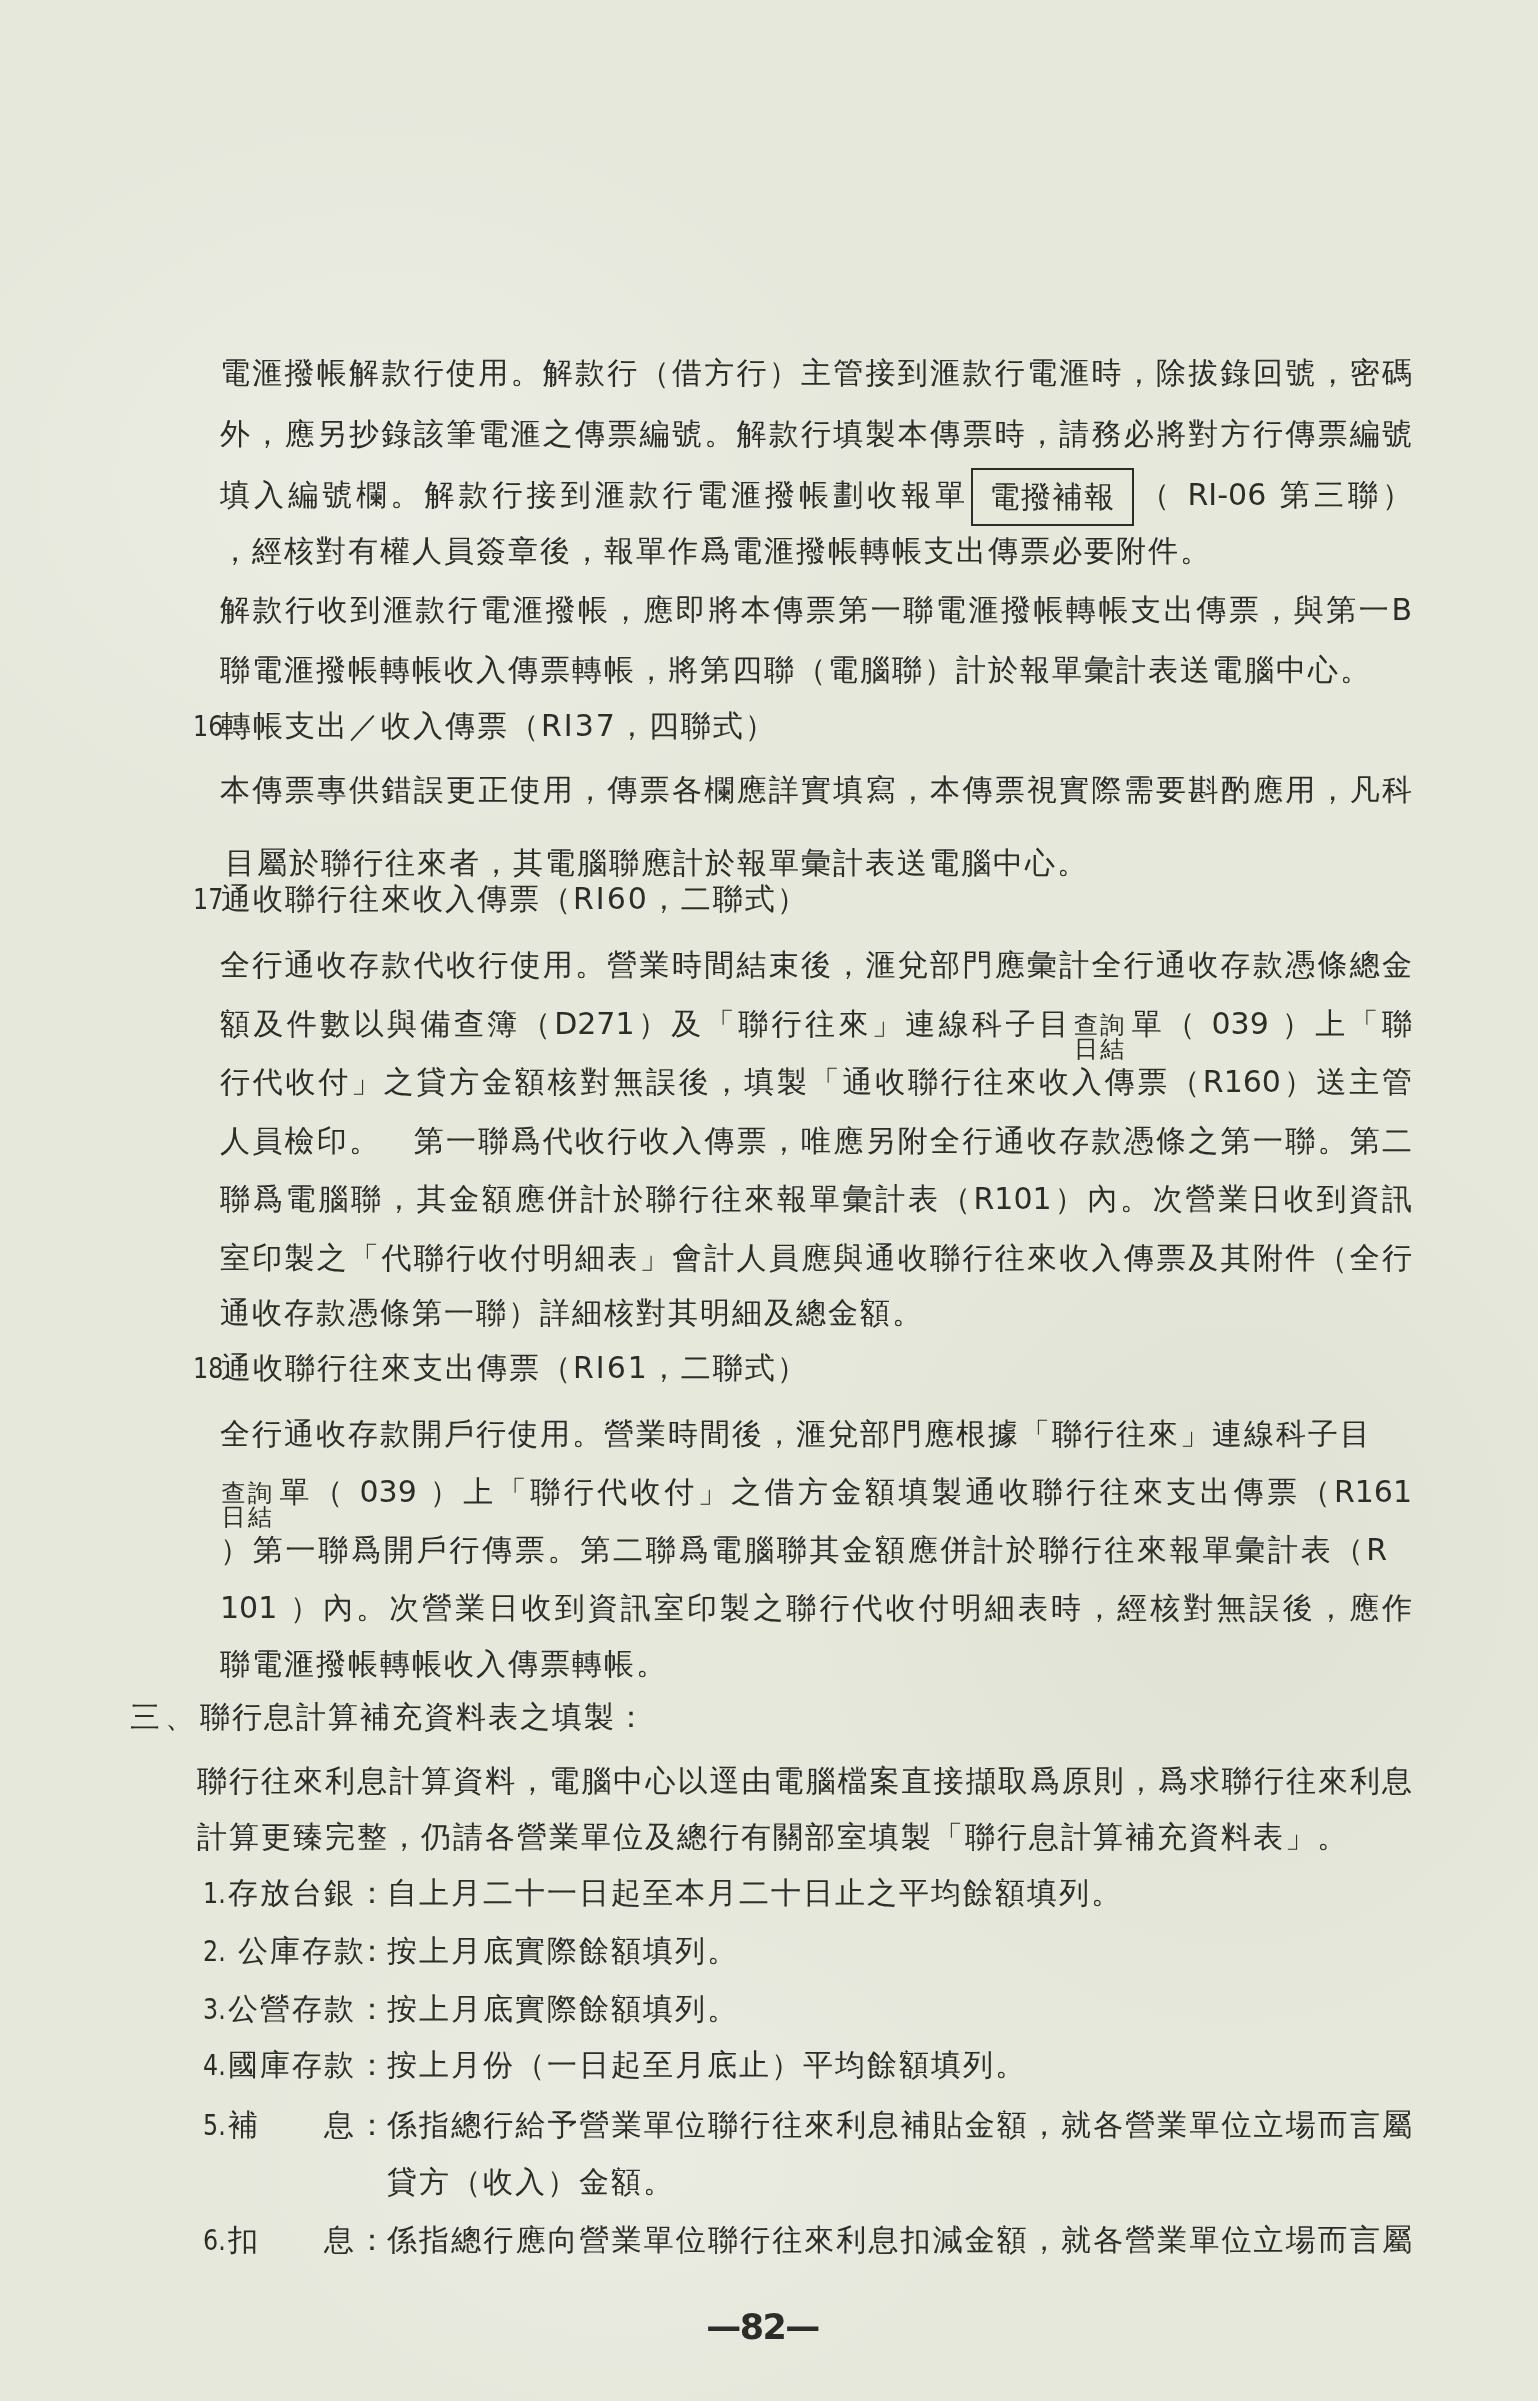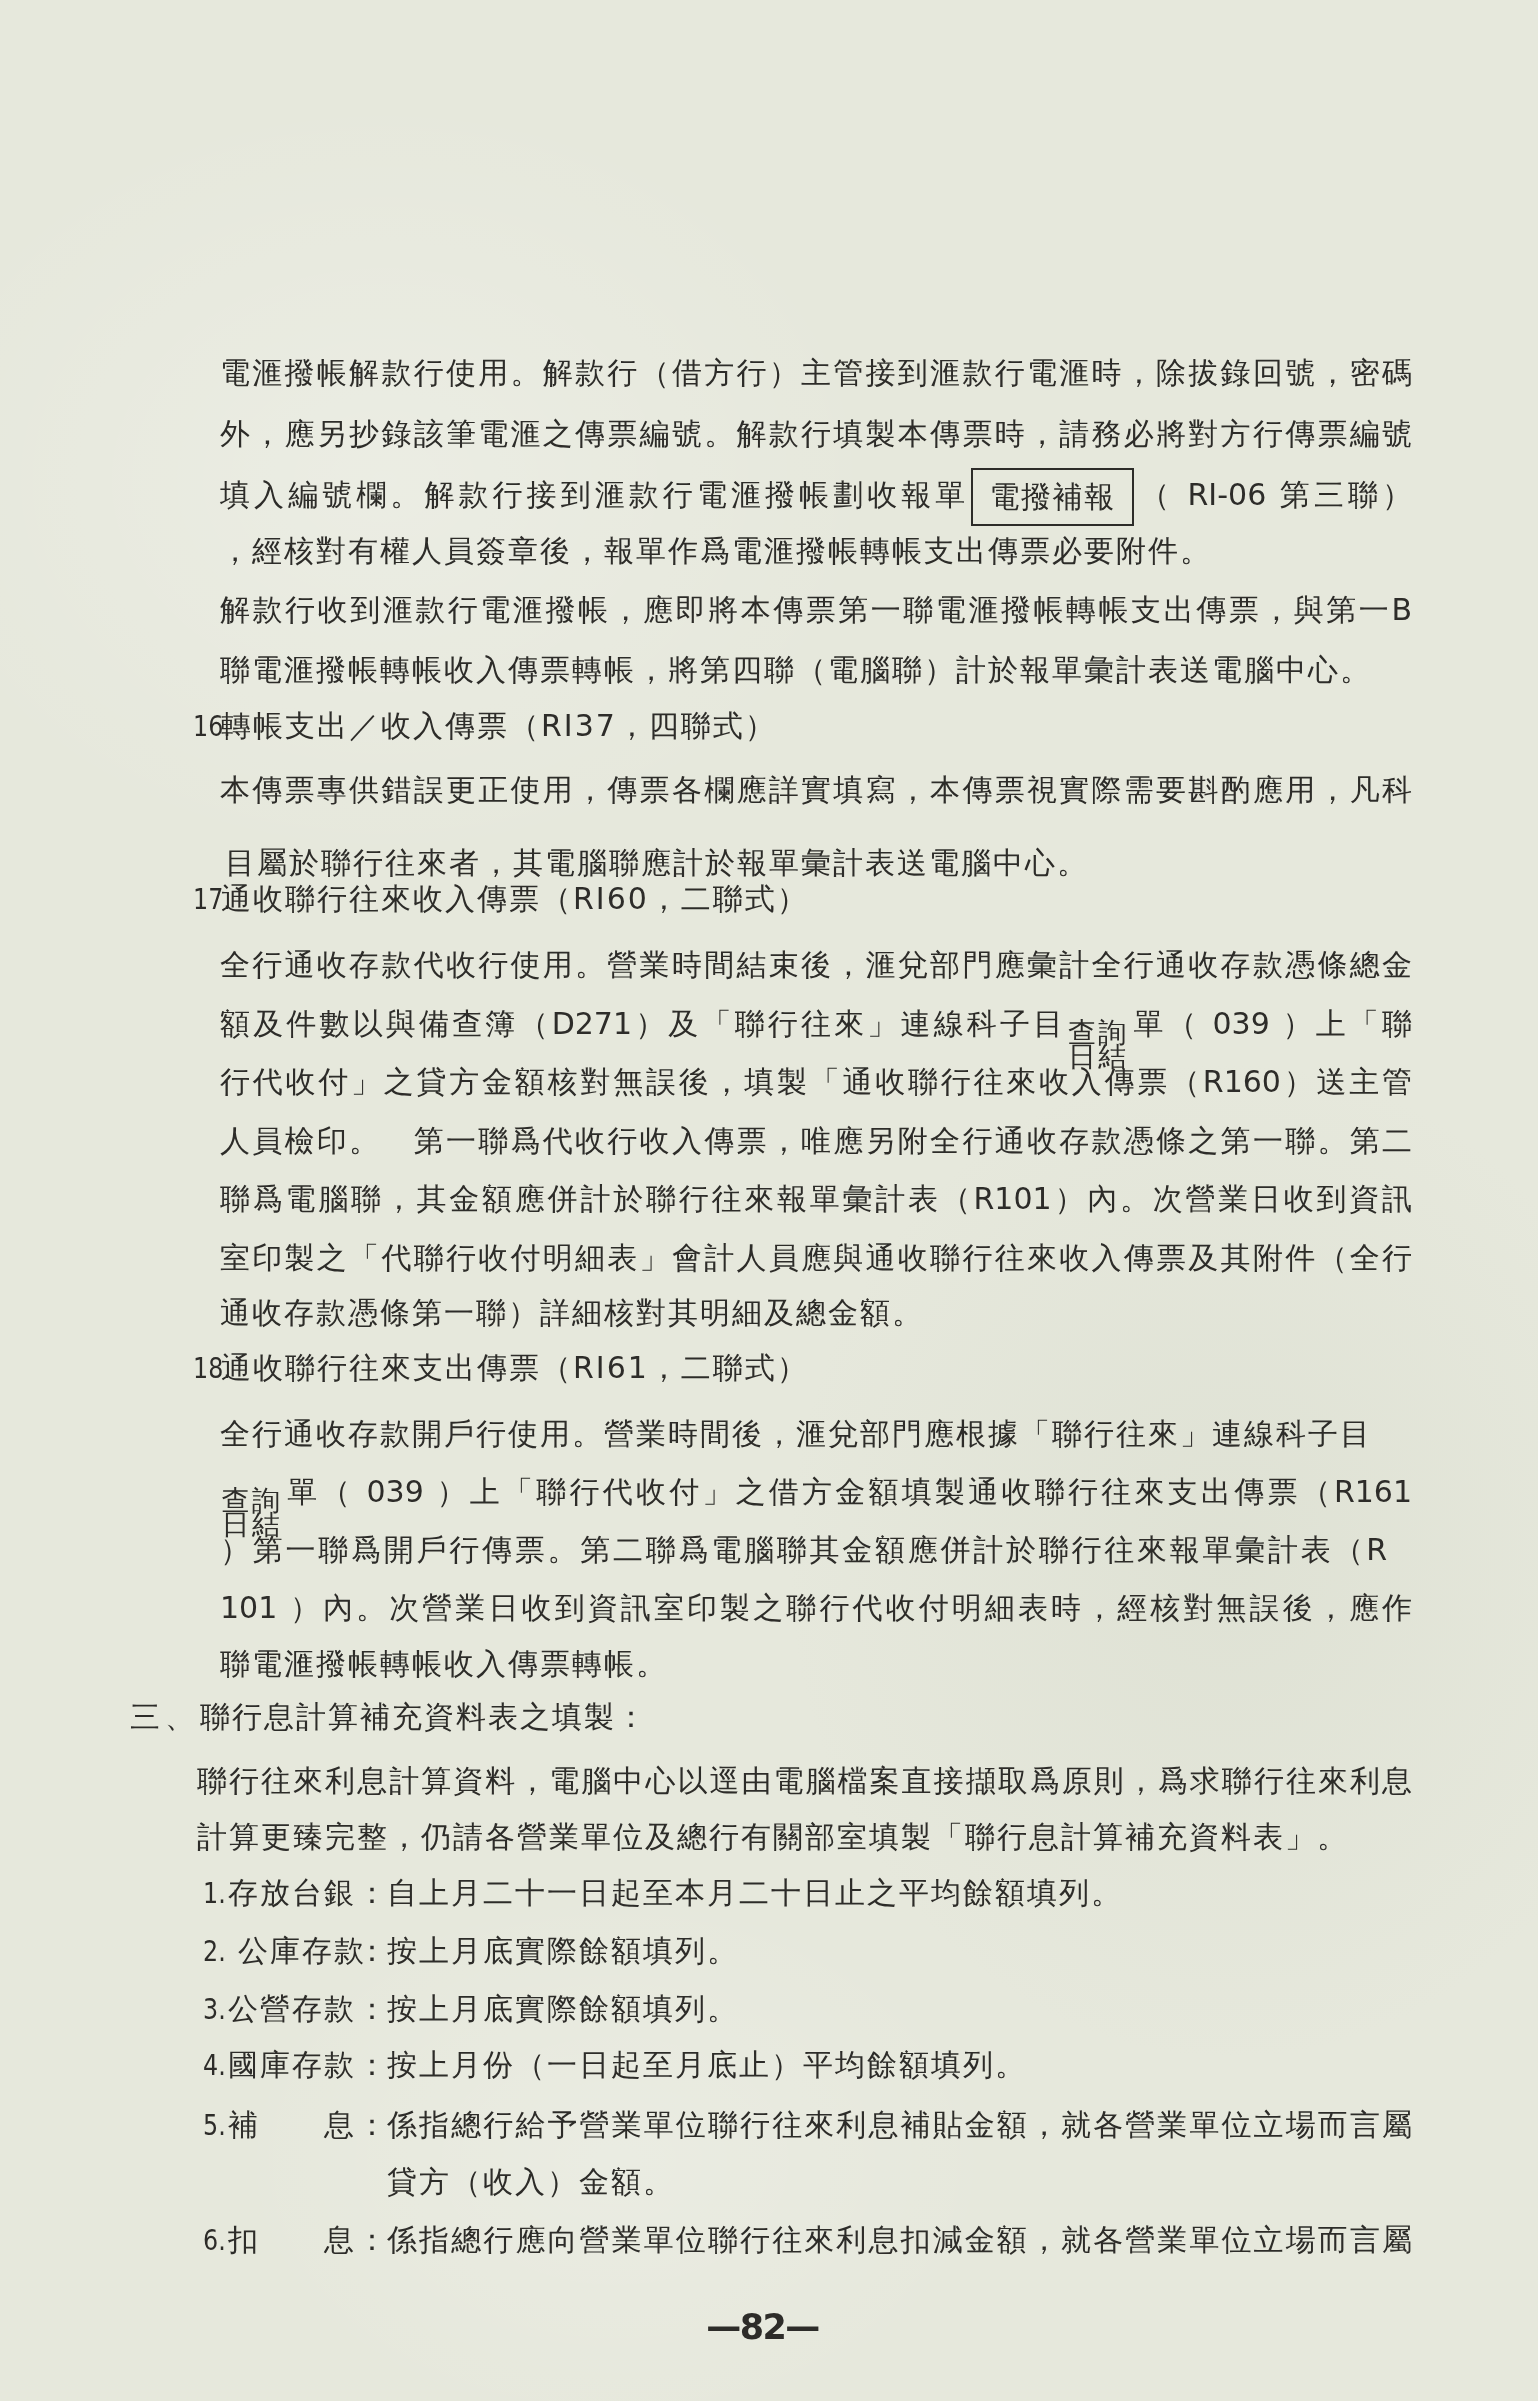--- a/index.html
+++ b/index.html
@@ -47,26 +47,26 @@
     padding: 0 16px;
     height: 54px;
     line-height: 54px;
     margin: -5.6px 2px;
     vertical-align: middle;
     letter-spacing: 1.6px;
   }
   .stack {
     display: inline-block;
     vertical-align: middle;
-    font-size: 28px;
+    font-size: 24px;
     line-height: 24px;
     letter-spacing: 2.4px;
     margin: -3.2px 1.6px;
     position: relative;
-    top: 19px;
+    top: 11px;
     text-align: center;
   }
   .stack span { display: block; }
   .page-number {
     position: absolute;
     top: 2303px;
     left: 683px;
     width: 159px;
     height: 48px;
     line-height: 48px;

